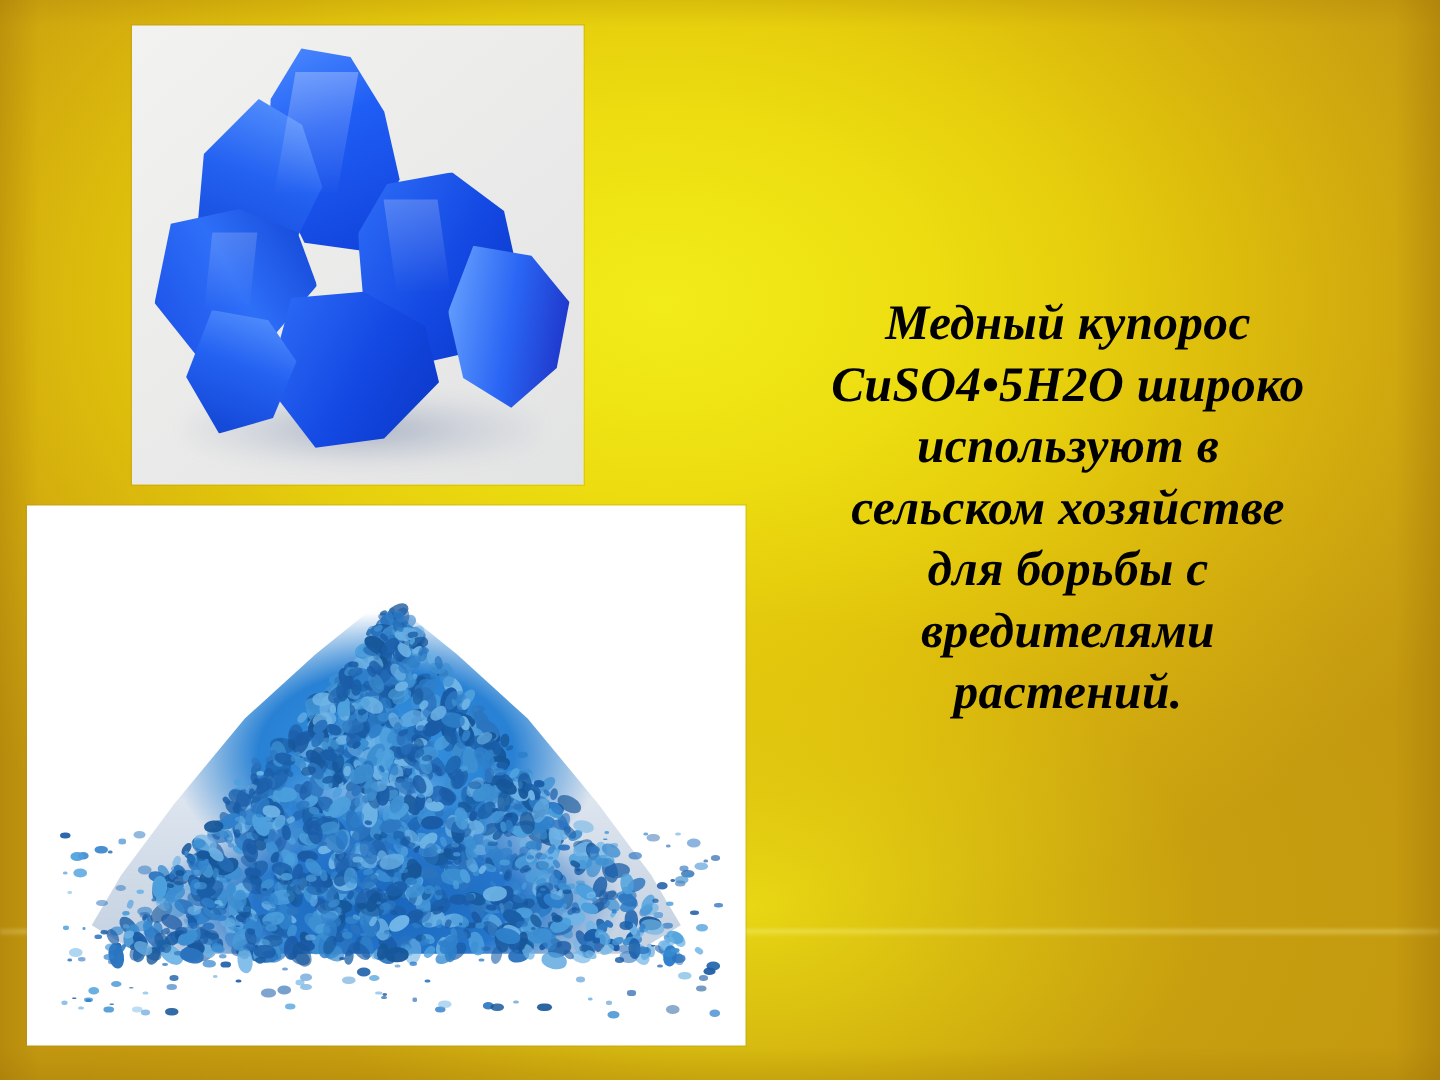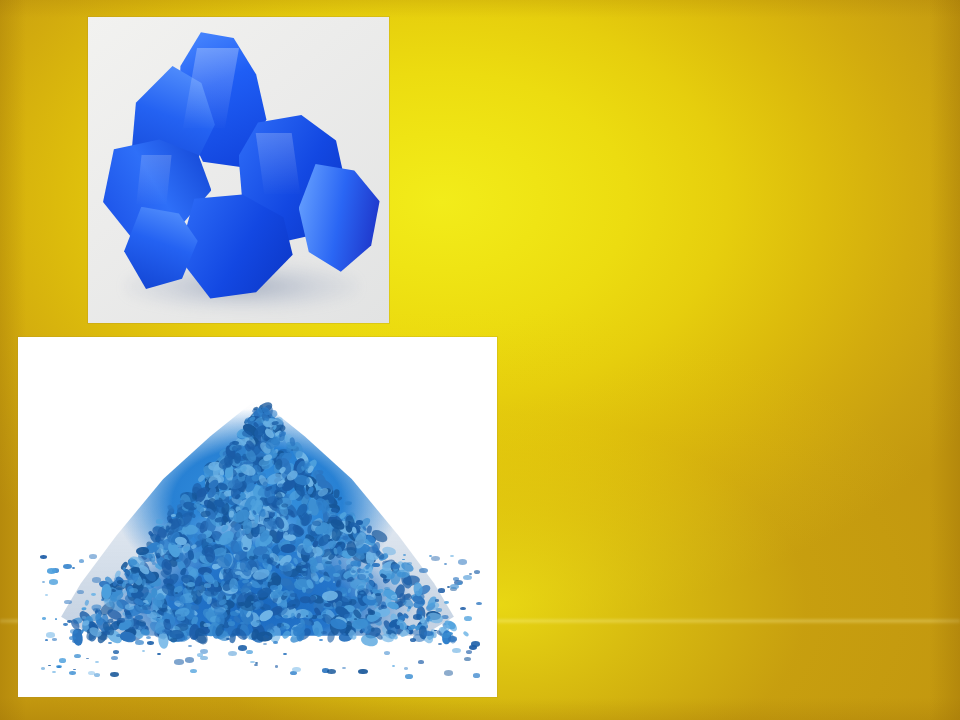--- a/index.html
+++ b/index.html
@@ -1948,14 +1948,21 @@
           <span class="pile-speck" style="left:81.26%;top:62.60%;width:0.91%;height:0.73%;background:#3d8fd2;opacity:0.48;"></span>
           <span class="pile-speck" style="left:51.78%;top:67.17%;width:1.25%;height:1.00%;background:#3d8fd2;opacity:0.55;"></span>
           <span class="pile-speck" style="left:9.65%;top:72.99%;width:1.53%;height:1.22%;background:#2b74bf;opacity:0.53;"></span>
           <span class="pile-speck" style="left:29.04%;top:77.67%;width:0.56%;height:0.45%;background:#1b5ba6;opacity:0.73;"></span>
           <span class="pile-speck" style="left:88.88%;top:73.40%;width:1.13%;height:0.90%;background:#4da0dd;opacity:0.84;"></span>
           <span class="pile-speck" style="left:87.07%;top:75.28%;width:1.35%;height:1.08%;background:#6fb4e6;opacity:0.47;"></span>
         </div>
     </div>
   </div>
 
+  <div id="caption">Медный купорос
+CuSO4•5H2O широко
+используют в
+сельском хозяйстве
+для борьбы с
+вредителями
+растений.</div>
 
 </div>
 
 </body></html>

